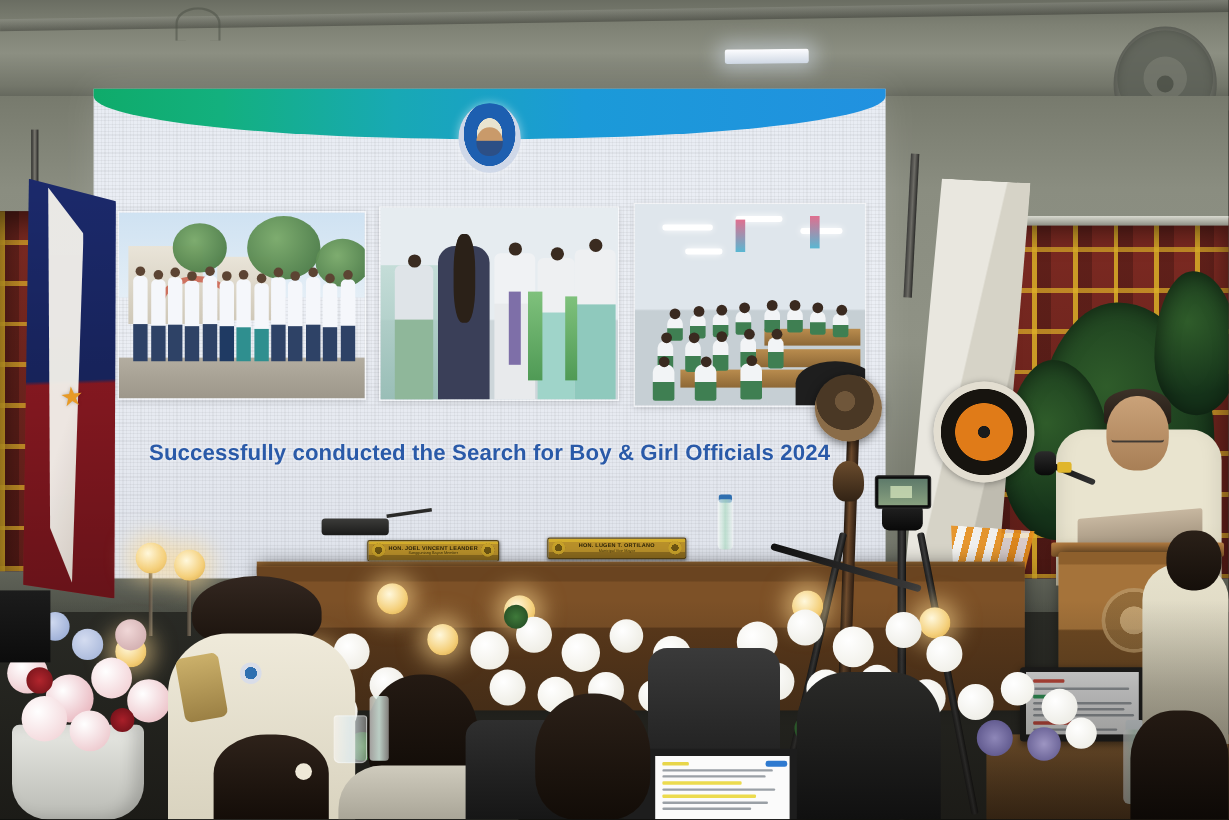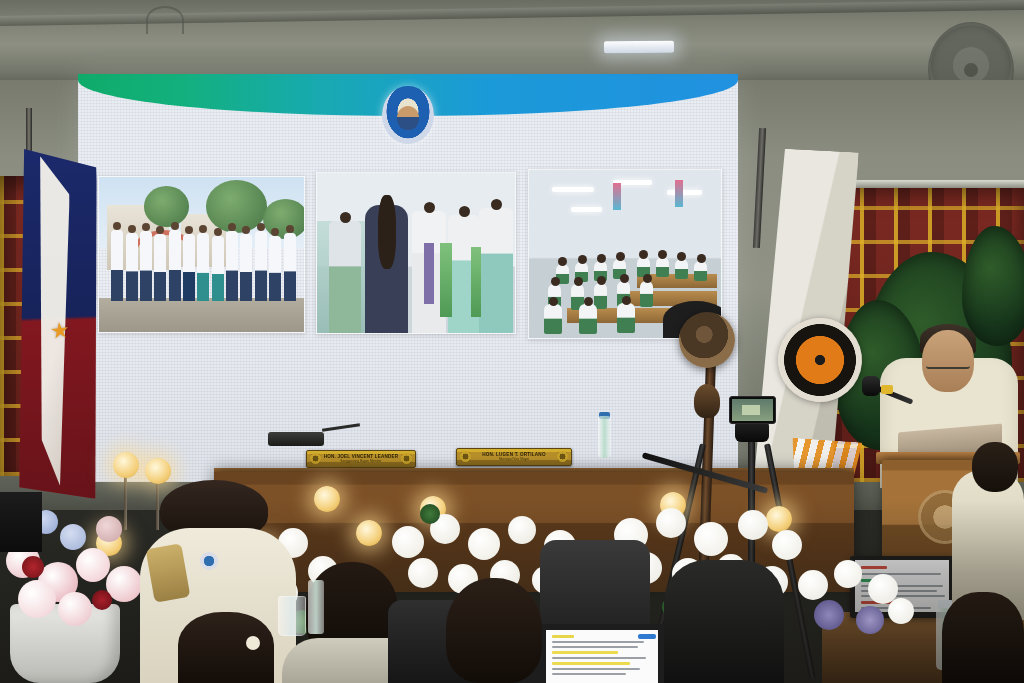--- a/index.html
+++ b/index.html
@@ -309,20 +309,21 @@
       <div class="seated" style="left:22%;top:68%;height:26px;"></div>
       <div class="seated" style="left:34%;top:67%;height:26px;"></div>
       <div class="seated" style="left:46%;top:66%;height:26px;"></div>
       <div class="seated" style="left:58%;top:66%;height:26px;"></div>
       <div class="seated" style="left:8%;top:80%;height:30px;width:18px;"></div>
       <div class="seated" style="left:26%;top:80%;height:30px;width:18px;"></div>
       <div class="seated" style="left:46%;top:79%;height:30px;width:18px;"></div>
       <div class="abs" style="left:70%;bottom:0;width:34%;height:22%;border-radius:50% 50% 0 0;background:#1e1e1e;"></div>
     </div>
 
+    <div class="abs" id="caption">Successfully conducted the Search for Boy &amp; Girl Officials 2024</div>
   </div>
 
   <div class="abs" id="phpole"></div>
   <div class="abs" id="phflag"></div>
   <div class="abs" id="phwhite">
     <div class="abs" id="phsun"></div>
   </div>
   <div class="abs" id="phstar">★</div>
 
   <div class="abs" id="sbpole"></div>

